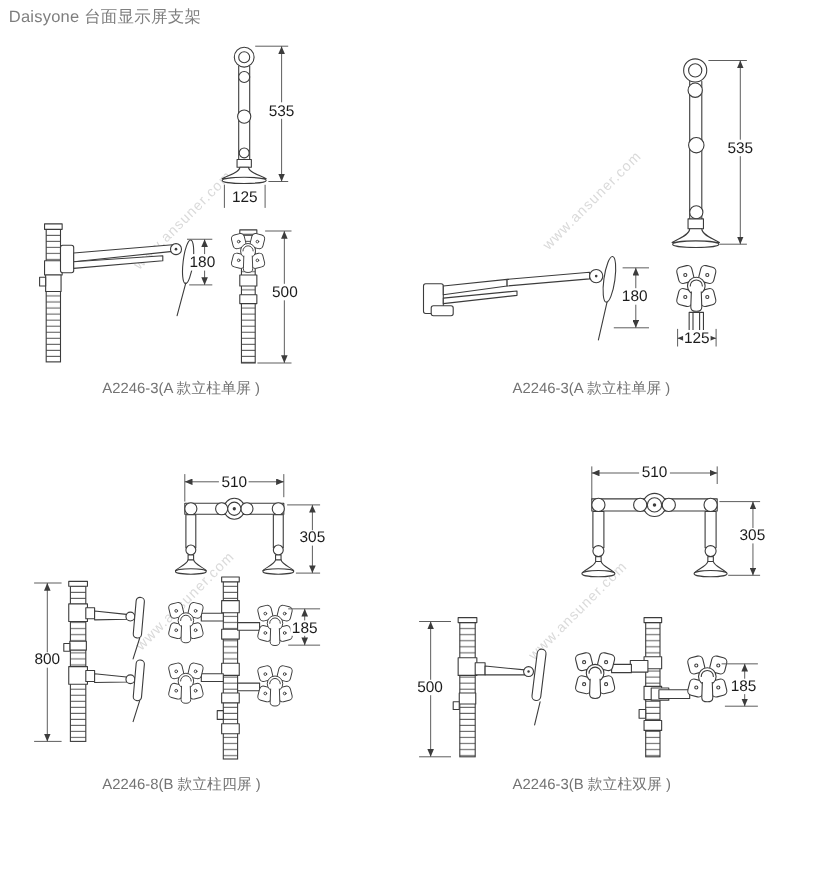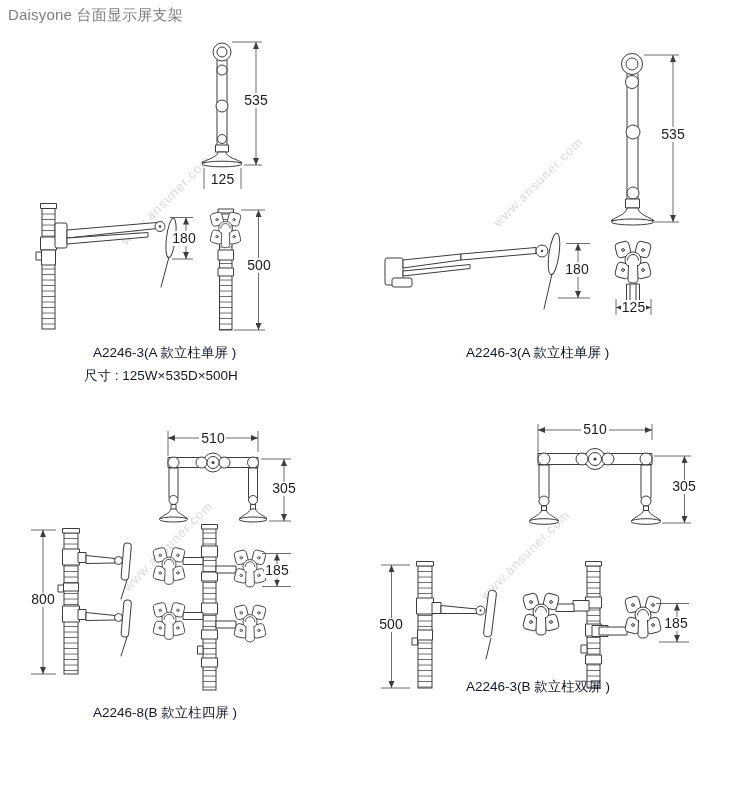--- a/index.html
+++ b/index.html
@@ -2,21 +2,21 @@
 <html><head>
 <meta charset="utf-8">
 <style>
   html,body{margin:0;padding:0;background:#fff;}
   #canvas{position:relative;width:750px;height:791px;background:#fff;overflow:hidden;
           font-family:"Liberation Sans","DejaVu Sans",sans-serif;border-radius:30px;}
   .page-title{position:absolute;left:8px;top:6px;font-size:15px;color:#7e7e7e;letter-spacing:.2px;}
   .wm{position:absolute;transform:translate(-50%,-50%) rotate(-45deg);white-space:nowrap;
       font-size:13px;letter-spacing:1px;color:#dadada;pointer-events:none;}
   svg{position:absolute;left:0;top:0;}
-  .caption{position:absolute;width:260px;color:#0f172a;font-size:13.5px;line-height:22.5px;}
+  .caption{position:absolute;width:260px;color:#737373;font-size:13.5px;line-height:22.5px;}
   .caption .model{margin-left:9px;}
   .dimtxt{font-family:"Liberation Sans","DejaVu Sans",sans-serif;font-size:14px;fill:#1c1c1c;text-anchor:middle;}
   .ln{stroke:#3c3c3c;fill:none;stroke-width:1;stroke-linecap:round;stroke-linejoin:round;}
   .fw{stroke:#3c3c3c;fill:#fff;stroke-width:1;stroke-linejoin:round;}
   .dim{stroke:#5c5c5c;fill:none;stroke-width:0.9;}
   .mask{fill:#fff;stroke:none;}
   .dot{fill:#3c3c3c;stroke:none;}
 </style>
 </head>
 <body>
@@ -270,25 +270,24 @@
       <use href="#vesa" transform="translate(643,616)"></use>
       <path class="dim" d="M656,603.5 H689 M659,642 H689"></path>
       <line class="dim" x1="677" y1="603.5" x2="677" y2="642" marker-start="url(#arr)" marker-end="url(#arr)"></line>
       <rect class="mask" x="662" y="617" width="27" height="14"></rect>
       <text class="dimtxt" x="676" y="628">185</text>
     </g>
   </svg>
 
   <div class="caption" style="left:84px;top:342px">
     <div class="model">A2246-3(A 款立柱单屏 )</div>
-    <div class="size">尺寸 : 125W×535D×500H</div>
   </div>
   <div class="caption" style="left:457px;top:342px">
     <div class="model">A2246-3(A 款立柱单屏 )</div>
   </div>
   <div class="caption" style="left:84px;top:702px">
     <div class="model">A2246-8(B 款立柱四屏 )</div>
   </div>
-  <div class="caption" style="left:457px;top:676px">
+  <div class="caption" style="left:457px;top:702px">
     <div class="model">A2246-3(B 款立柱双屏 )</div>
   </div>
 
 </div>
 
 </body></html>

